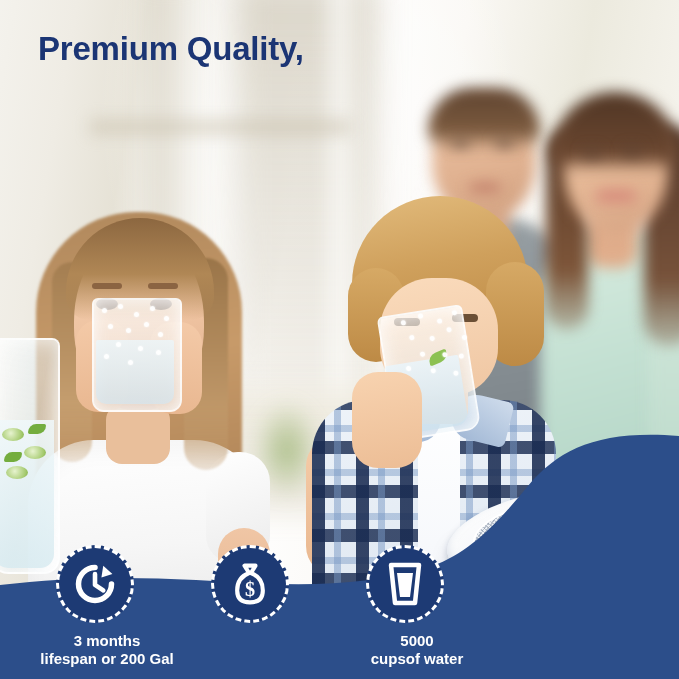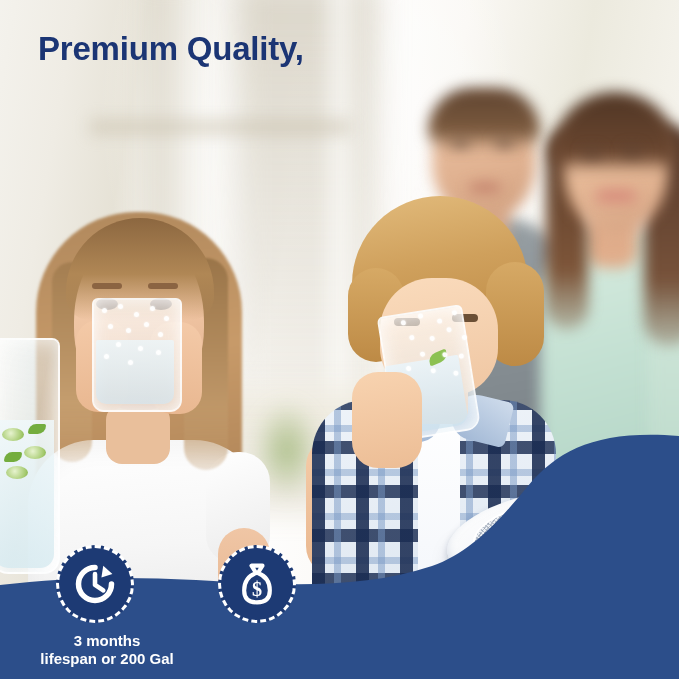--- a/index.html
+++ b/index.html
@@ -639,16 +639,28 @@
 
     <div class="feature">
       <div class="feature-icon">
         <svg width="42" height="44" viewBox="0 0 44 48">
           <path d="M16 4 L28 4 L23 12 Q36 17 36 31 Q36 44 22 44 Q8 44 8 31 Q8 17 21 12 Z" fill="none" stroke="#ffffff" stroke-width="4.5" stroke-linejoin="round"></path>
           <text x="22" y="37" font-family="'Liberation Serif', serif" font-size="22" font-weight="bold" fill="#ffffff" text-anchor="middle">$</text>
         </svg>
       </div>
     </div>
 
+    <div class="feature">
+      <div class="feature-icon">
+        <svg width="38" height="46" viewBox="0 0 38 46">
+          <path d="M5 4 L33 4 L29 42 L9 42 Z" fill="none" stroke="#ffffff" stroke-width="4.5" stroke-linejoin="round"></path>
+          <path d="M11 12 L27 12 L24 36 L14 36 Z" fill="#ffffff"></path>
+        </svg>
+      </div>
+      <div class="feature-text">
+        <span>5000</span>
+        <span class="l2">cupsof water</span>
+      </div>
+    </div>
 
   </div>
 
 </div>
 
 </body></html>

